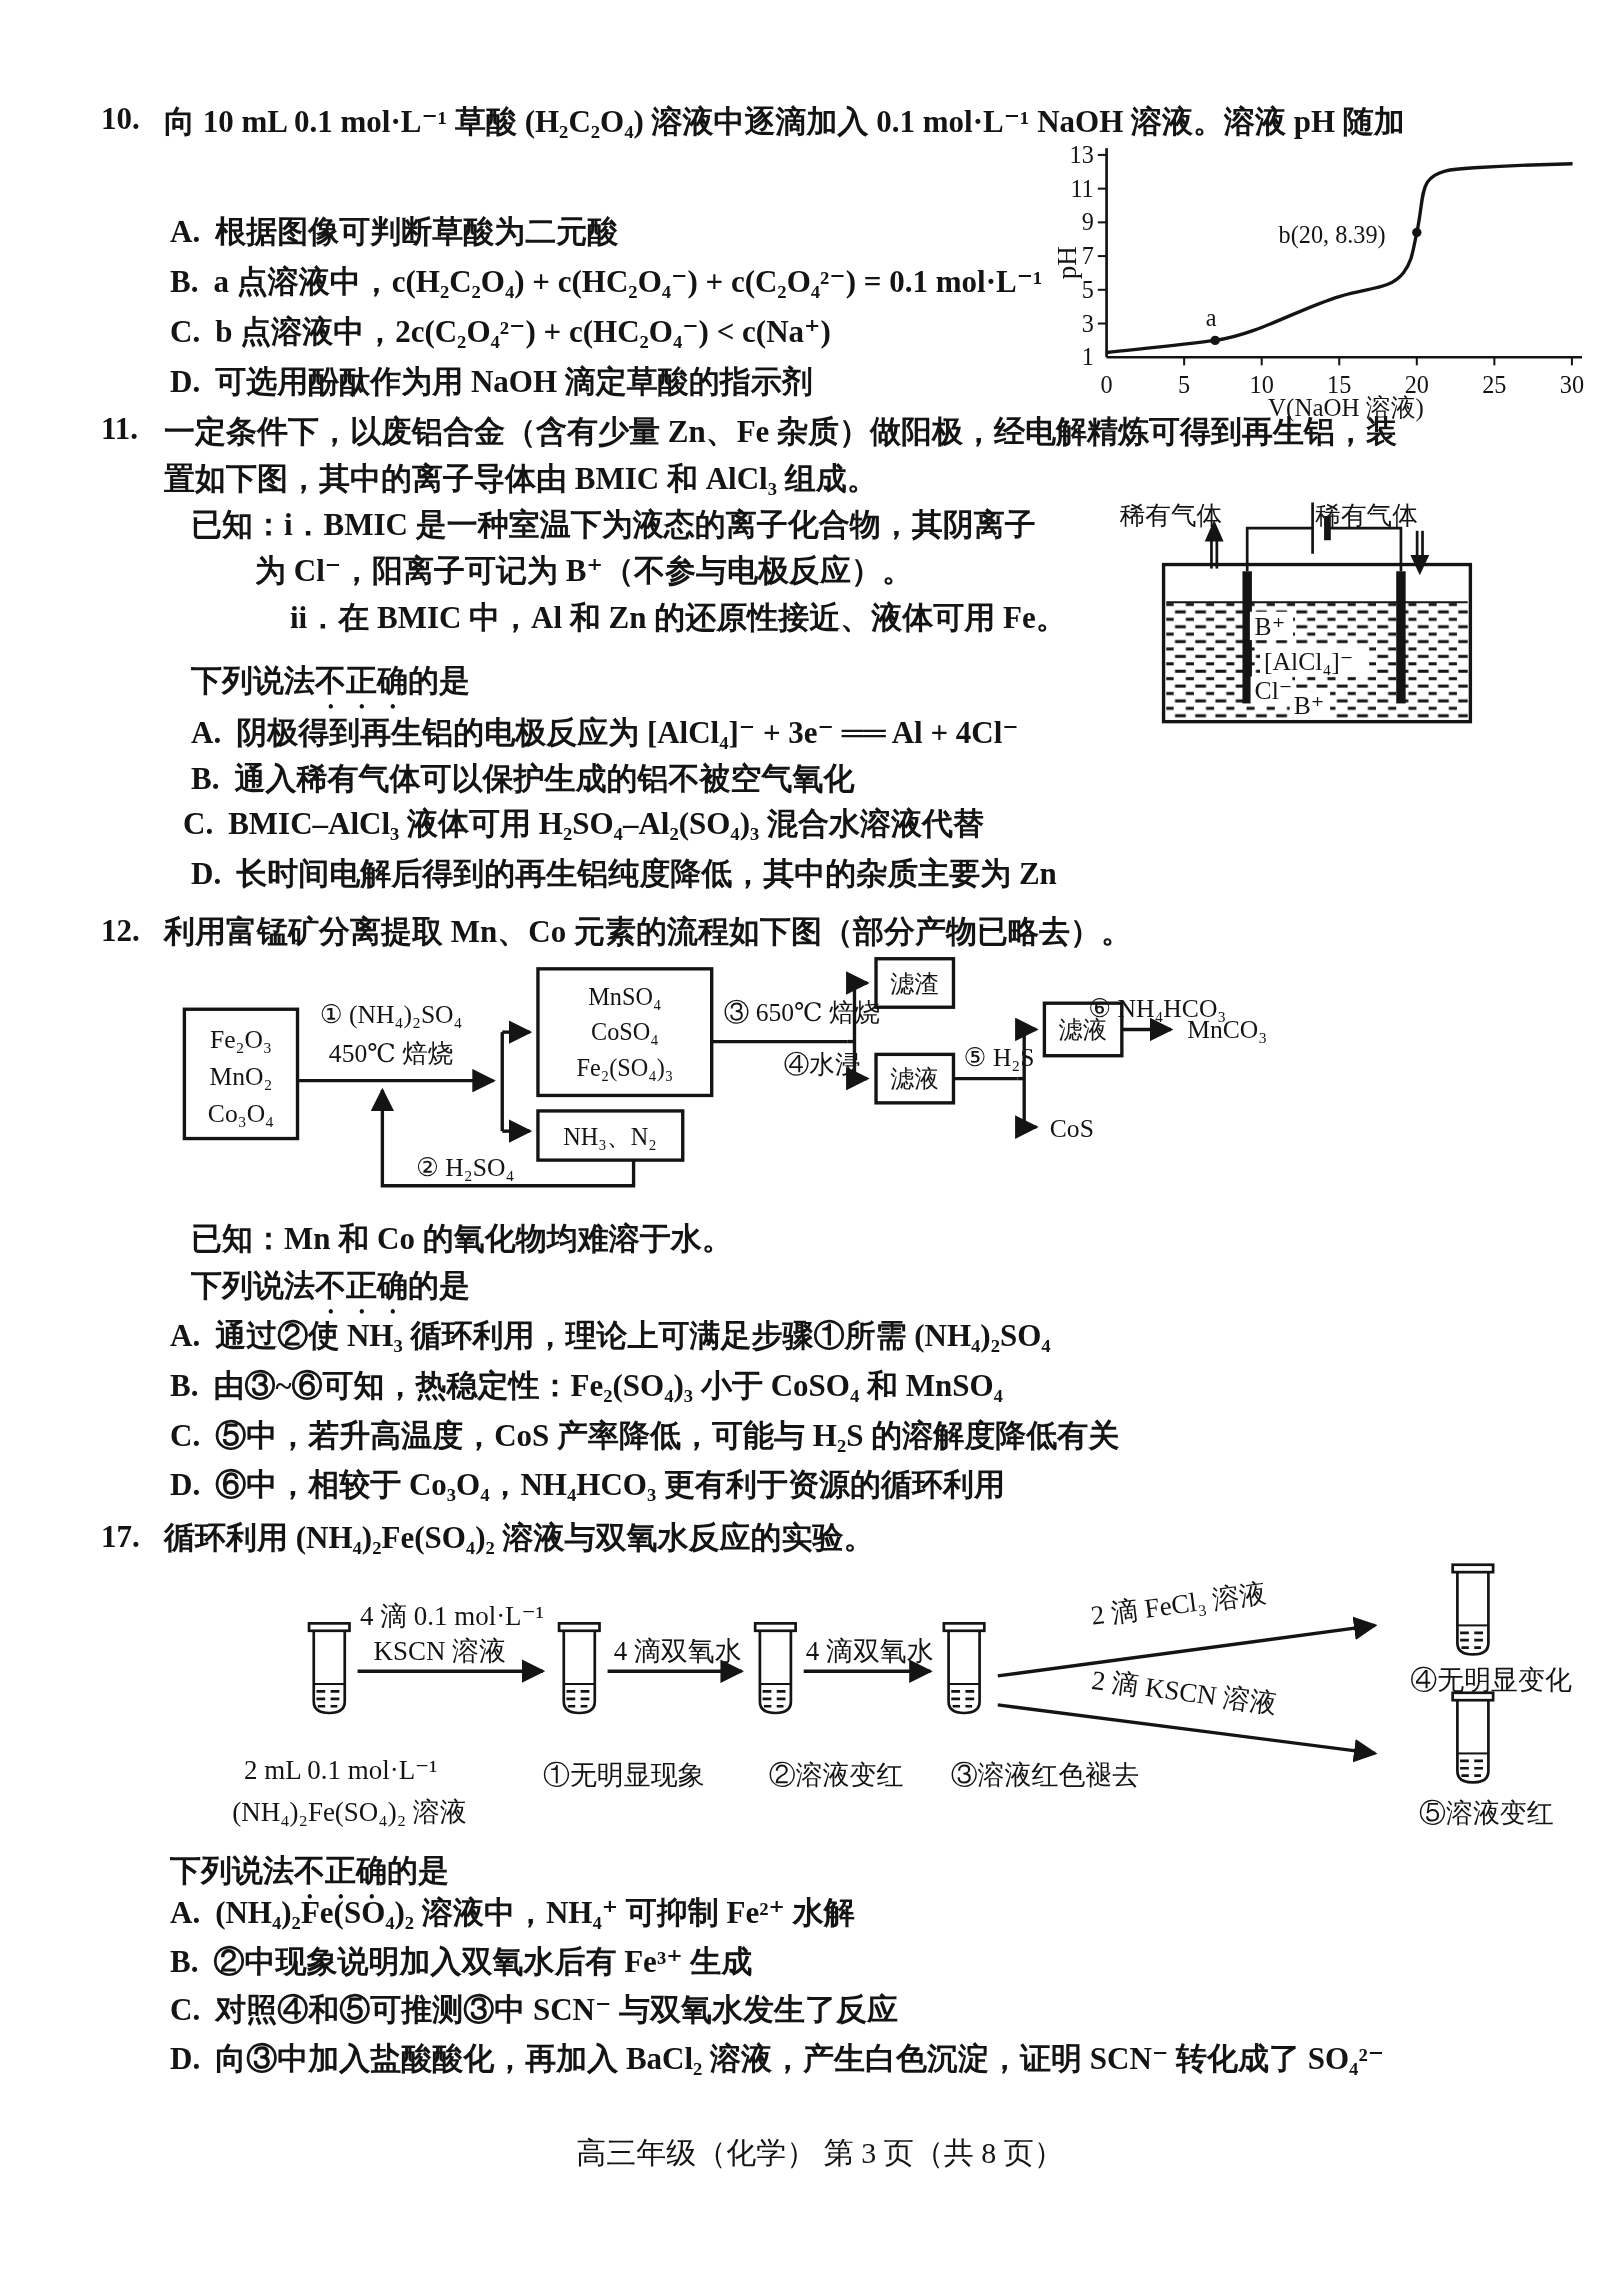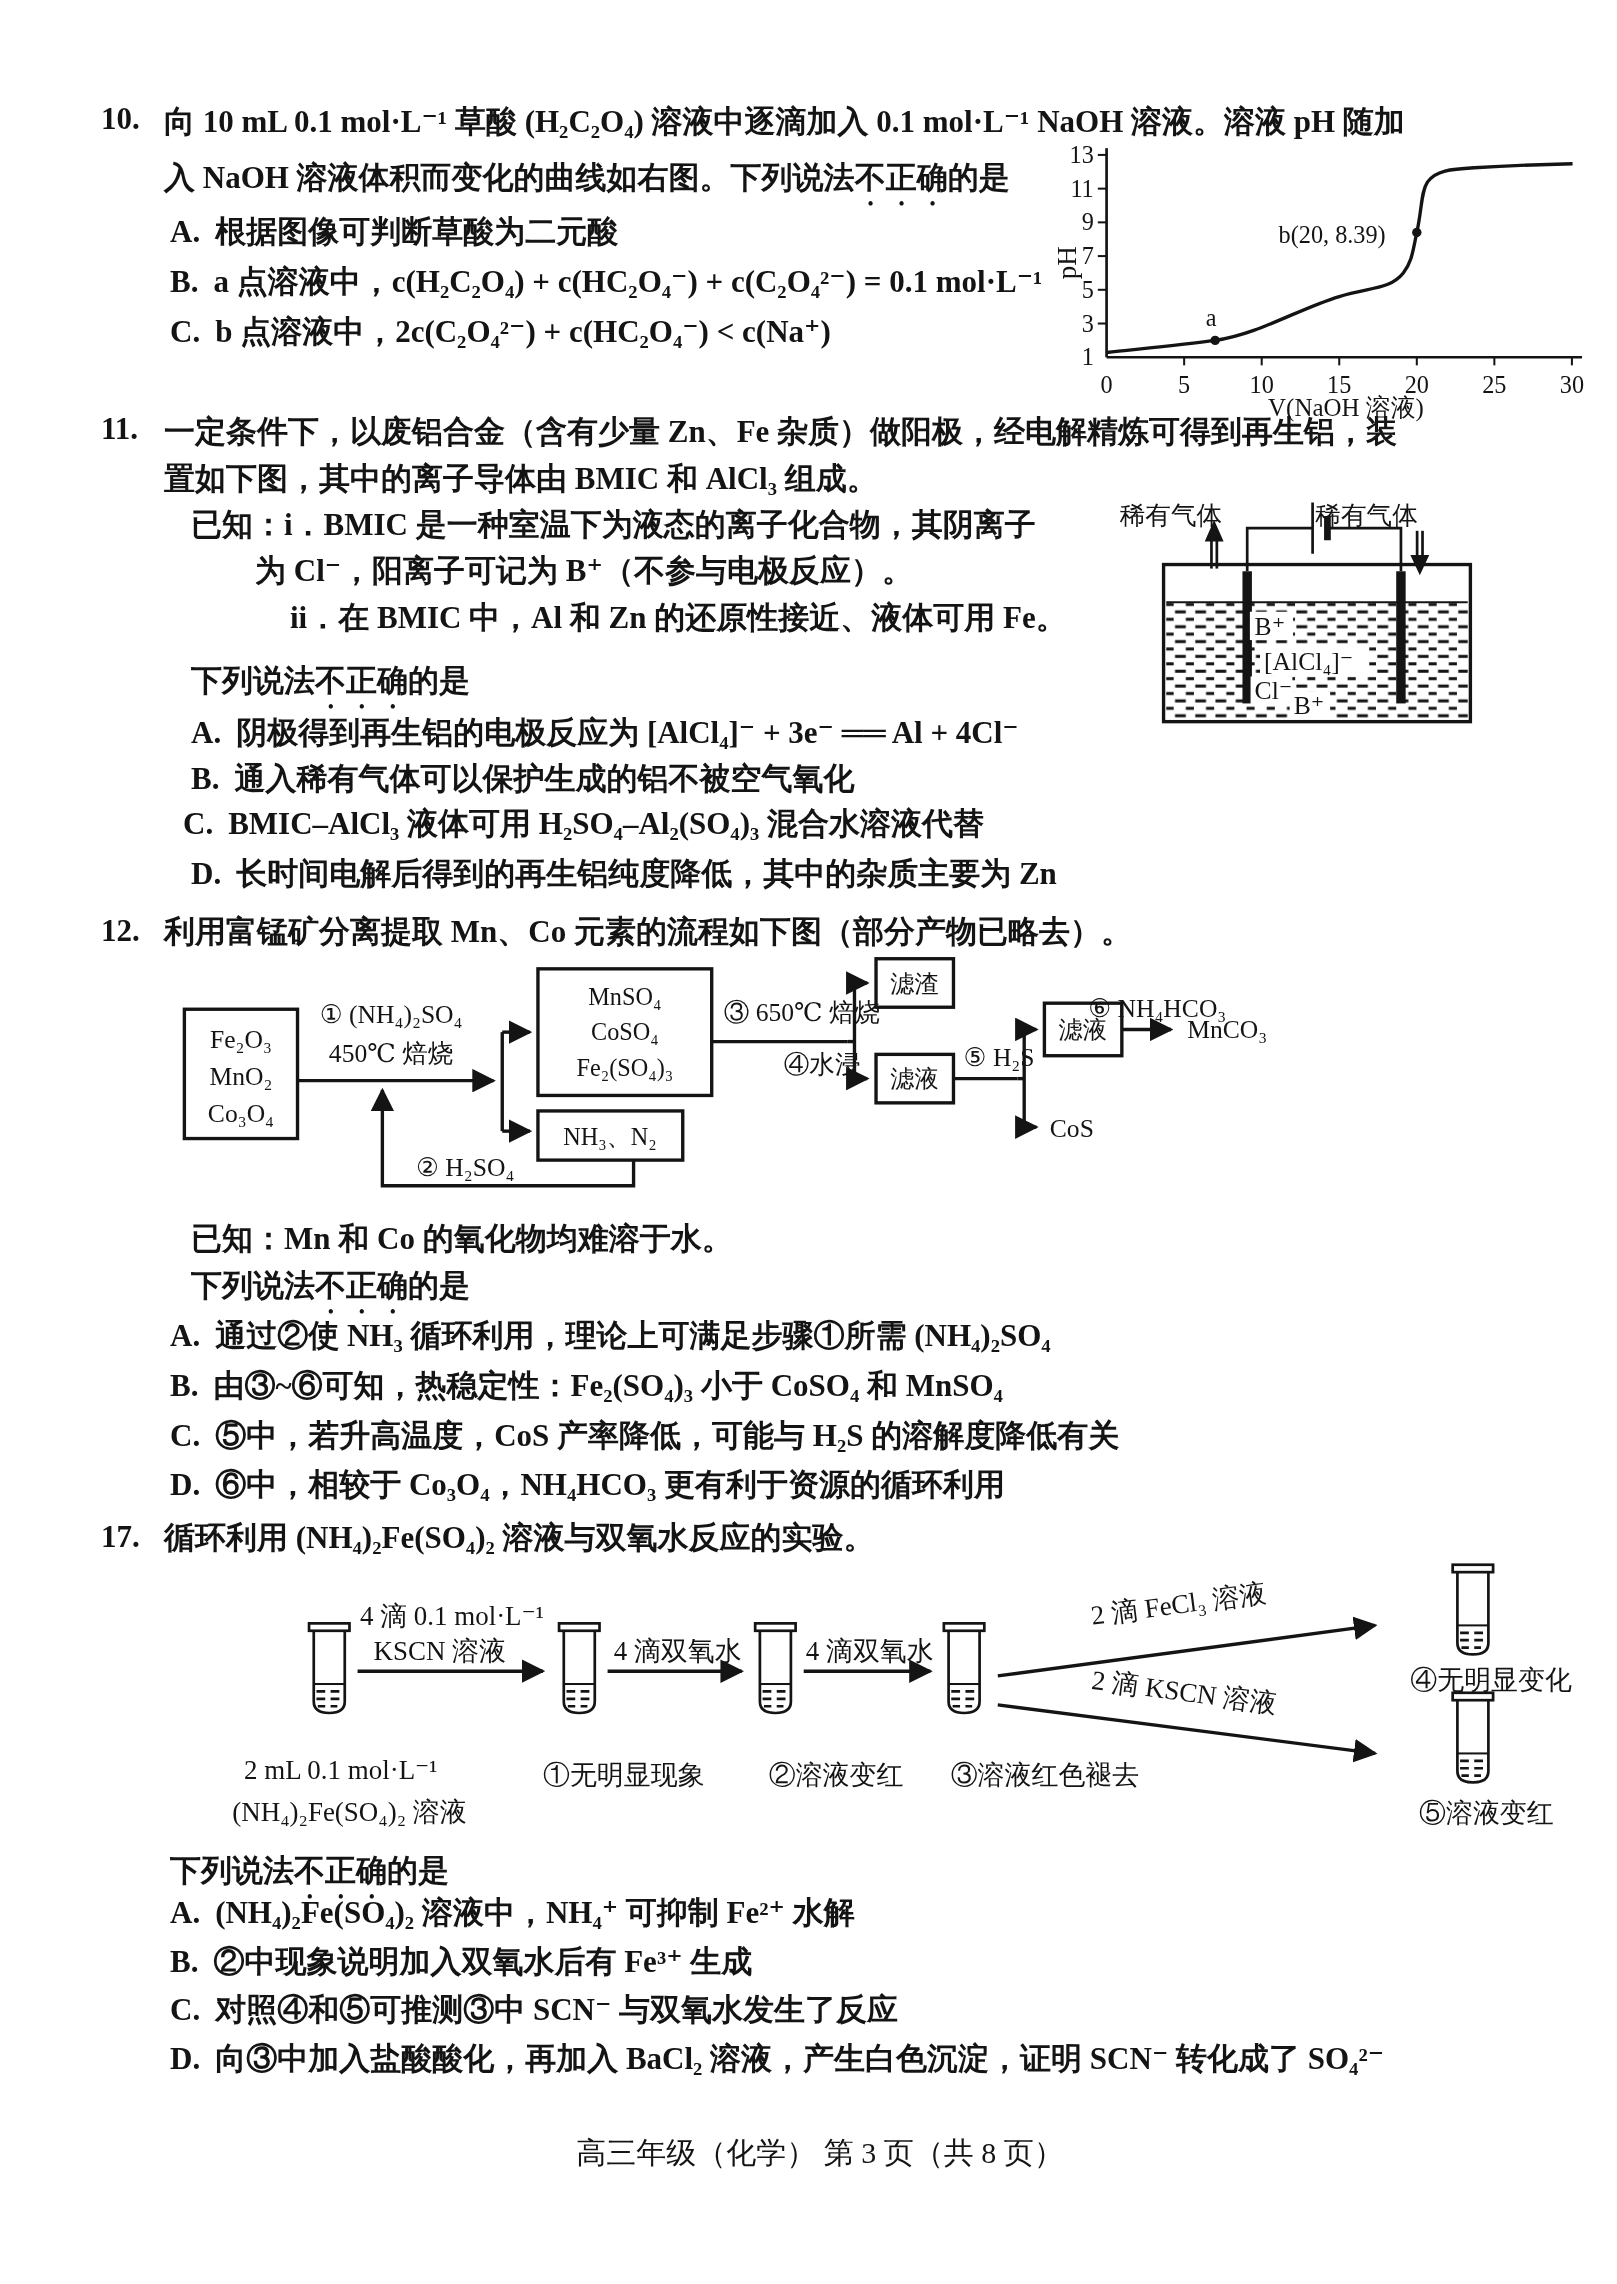--- a/index.html
+++ b/index.html
@@ -13,25 +13,25 @@
   svg text{font-family:"Liberation Serif","DejaVu Serif",serif;fill:#141414;}
   .footer{position:absolute;left:11px;width:100%;text-align:center;font-size:30px;}
 </style>
 </head>
 <body>
 
 <div class="page">
 
   <div class="t" style="left:101px;top:100px">10.</div>
   <div class="t" style="left:164px;top:103px">向 10 mL 0.1 mol·L⁻¹ 草酸 (H₂C₂O₄) 溶液中逐滴加入 0.1 mol·L⁻¹ NaOH 溶液。溶液 pH 随加</div>
-  <div class="t" style="left:164px;top:159px"><span>入 NaOH 溶液体积而变化的曲线如右图。下列说法</span><span class="emph">不正确</span><span>的是</span></div>
 
   <div class="t opt" style="left:170px;top:213px"><span class="olabel">A.</span><span>根据图像可判断草酸为二元酸</span></div>
   <div class="t opt" style="left:170px;top:263px"><span class="olabel">B.</span><span>a 点溶液中，c(H₂C₂O₄) + c(HC₂O₄⁻) + c(C₂O₄²⁻) = 0.1 mol·L⁻¹</span></div>
   <div class="t opt" style="left:170px;top:313px"><span class="olabel">C.</span><span>b 点溶液中，2c(C₂O₄²⁻) + c(HC₂O₄⁻) &lt; c(Na⁺)</span></div>
+  <div class="t opt" style="left:170px;top:363px"><span class="olabel">D.</span><span>可选用酚酞作为用 NaOH 滴定草酸的指示剂</span></div>
 
   <svg style="left:1056px;top:138px" width="553" height="280" viewBox="0 0 820 415">
     <defs>
       <marker id="ah" viewBox="0 0 10 10" refX="9" refY="5" markerWidth="7" markerHeight="7" orient="auto-start-reverse">
         <path d="M0,0 L10,5 L0,10 z" fill="#141414"></path>
       </marker>
       <g id="tube">
         <rect x="0" y="0" width="60" height="11" fill="#ffffff" stroke="#141414" stroke-width="4"></rect>
         <path d="M7,11 V116 Q7,133 30,133 Q53,133 53,116 V11" fill="none" stroke="#141414" stroke-width="4"></path>
         <line x1="7" y1="90" x2="53" y2="90" stroke="#141414" stroke-width="3"></line>

